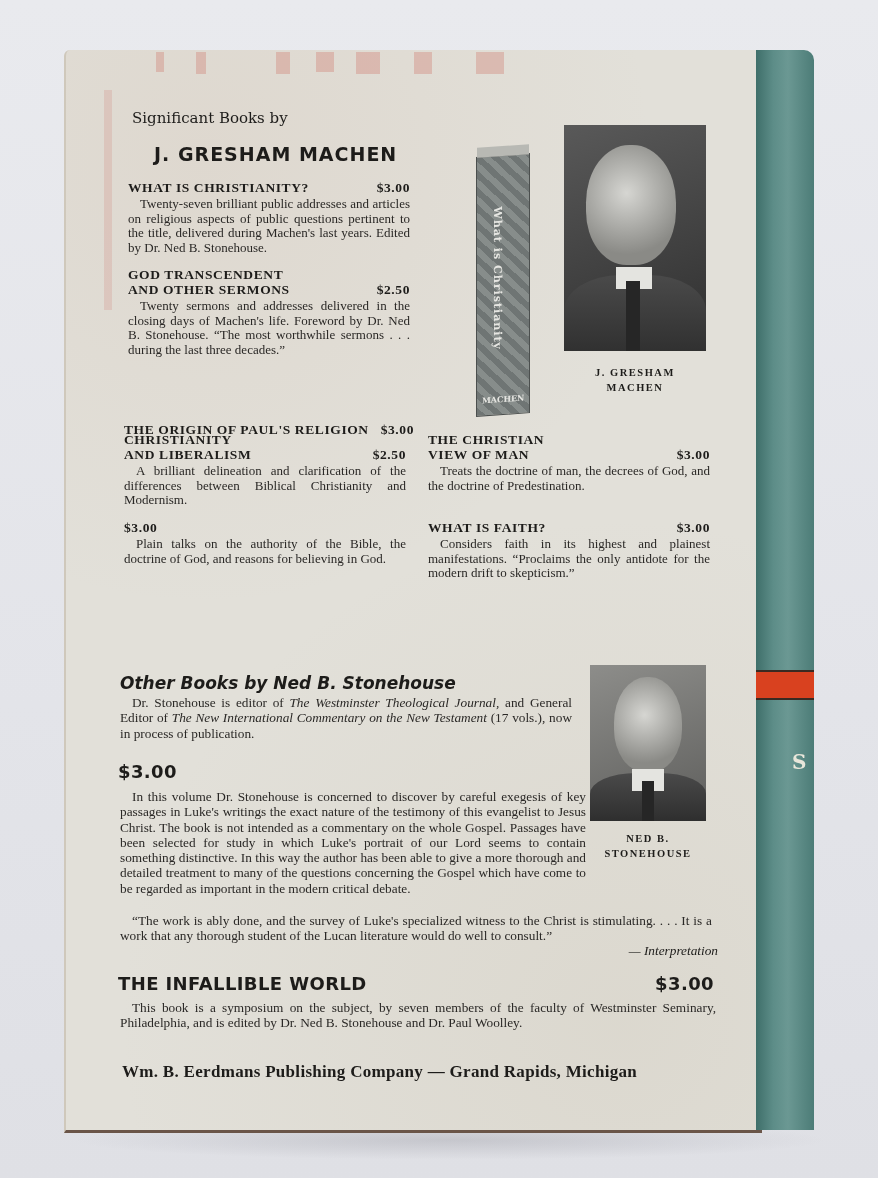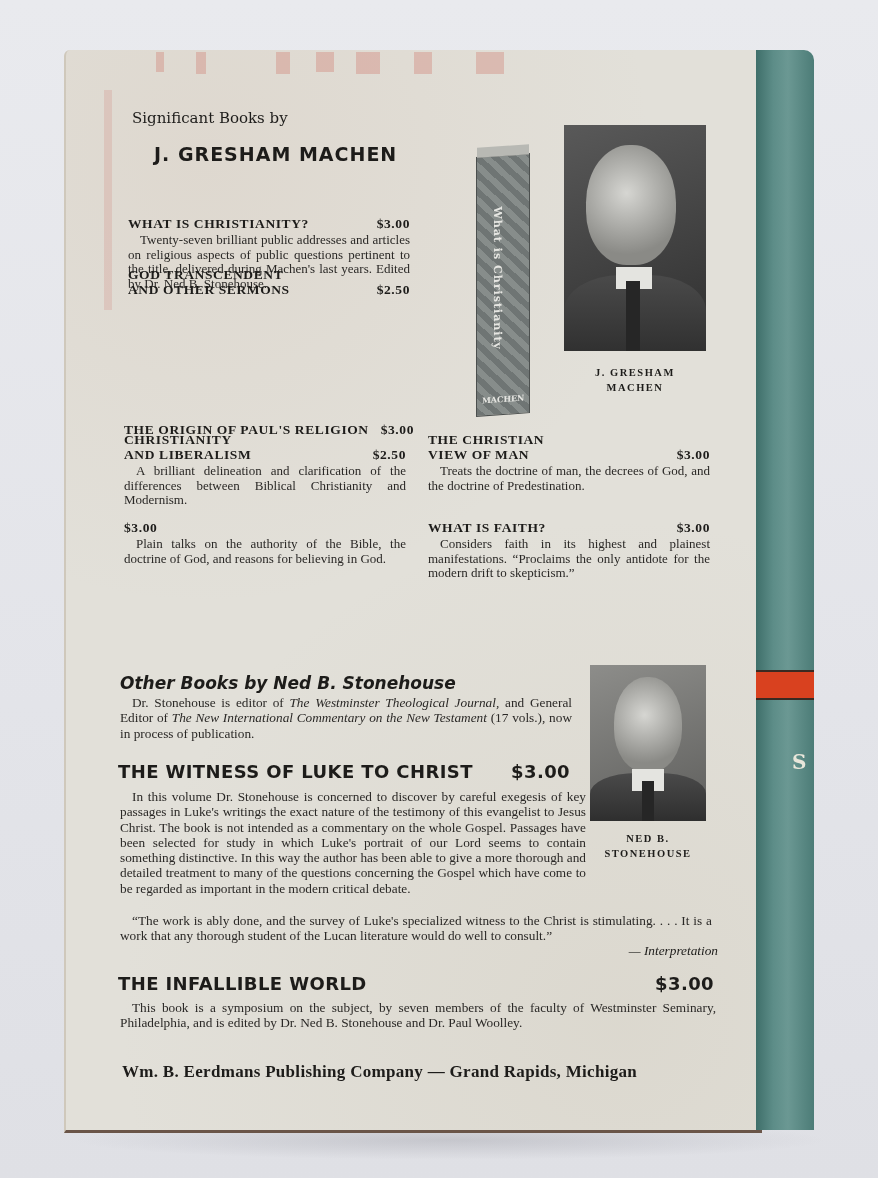--- a/index.html
+++ b/index.html
@@ -130,34 +130,35 @@
     <div class="stain" style="left:250px;top:2px;width:18px;height:20px;"></div>
     <div class="stain" style="left:290px;top:2px;width:24px;height:22px;"></div>
     <div class="stain" style="left:348px;top:2px;width:18px;height:22px;"></div>
     <div class="stain" style="left:410px;top:2px;width:28px;height:22px;"></div>
     <div class="stain" style="left:38px;top:40px;width:8px;height:220px;opacity:0.6;"></div>
 
     <div class="content">
       <div class="sig-label">Significant Books by</div>
       <div class="author-head">J. GRESHAM MACHEN</div>
 
-      <div class="entry" style="left:12px;top:75px;width:282px;margin-top:36px;">
+      <div class="entry" style="left:12px;top:75px;width:282px;">
         <div class="entry-title">
             <span class="t">WHAT IS CHRISTIANITY?</span>
             <span class="p">$3.00</span>
           </div>
         <div class="entry-desc">Twenty-seven brilliant public addresses and articles on religious aspects of public questions pertinent to the title, delivered during Machen's last years. Edited by Dr. Ned B. Stonehouse.</div>
       </div>
 
       <div class="entry" style="left:12px;top:162px;width:282px;">
         <div class="entry-title">
             <span class="t">GOD TRANSCENDENT
 AND OTHER SERMONS</span>
             <span class="p">$2.50</span>
           </div>
+        <div class="entry-desc">Twenty sermons and addresses delivered in the closing days of Machen's life. Foreword by Dr. Ned B. Stonehouse. “The most worthwhile sermons . . . during the last three decades.”</div>
       </div>
 
       <div class="entry" style="left:8px;top:269px;width:290px;margin-top:48px;">
         <div class="entry-title">
             <span class="t">THE ORIGIN OF PAUL'S RELIGION</span>
             <span class="p">$3.00</span>
           </div>
       </div>
 
       <div class="entry" style="left:8px;top:327px;width:282px;">
@@ -220,21 +221,20 @@
         <div class="suit" style="left:0;top:108px;width:116px;height:52px;"></div>
         <div class="collar" style="left:42px;top:104px;width:32px;height:22px;"></div>
         <div class="tie" style="left:52px;top:116px;width:12px;height:40px;"></div>
       </div>
       <div class="caption" style="left:474px;top:726px;width:116px;">
         <div>NED B.</div>
         <div>STONEHOUSE</div>
       </div>
 
       <div class="sans-head" style="left:2px;top:656px;width:452px;display:flex;justify-content:space-between;">
-        <span>THE WITNESS OF LUKE TO CHRIST</span>
         <span>$3.00</span>
       </div>
       <div class="para" style="left:4px;top:684px;width:466px;">
         <span class="indent"></span><span>In this volume Dr. Stonehouse is concerned to discover by careful exegesis of key passages in Luke's writings the exact nature of the testimony of this evangelist to Jesus Christ. The book is not intended as a commentary on the whole Gospel. Passages have been selected for study in which Luke's portrait of our Lord seems to contain something distinctive. In this way the author has been able to give a more thorough and detailed treatment to many of the questions concerning the Gospel which have come to be regarded as important in the modern critical debate.</span>
       </div>
       <div class="para" style="left:4px;top:808px;width:592px;">
         <span class="indent"></span><span>“The work is ably done, and the survey of Luke's specialized witness to the Christ is stimulating. . . . It is a work that any thorough student of the Lucan literature would do well to consult.”</span>
       </div>
       <div class="attrib" style="right:-2px;top:838px;">— Interpretation</div>
 

